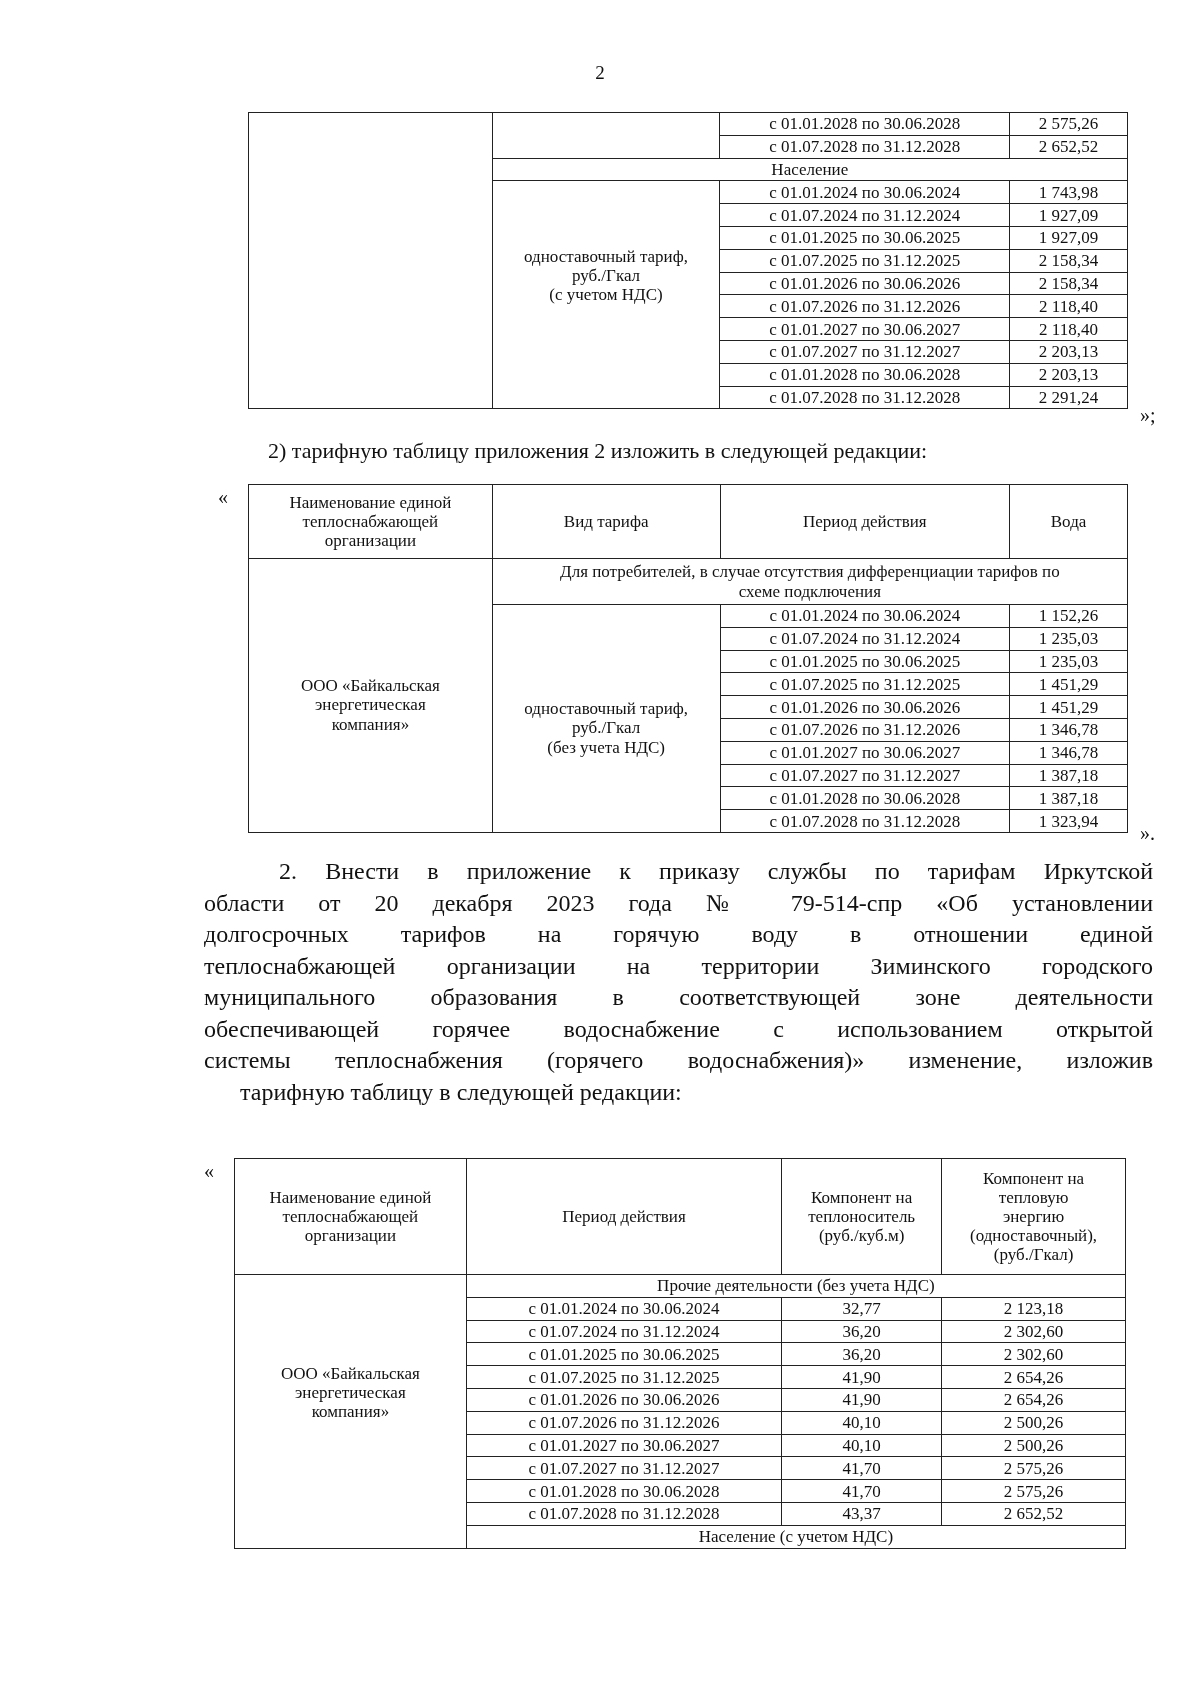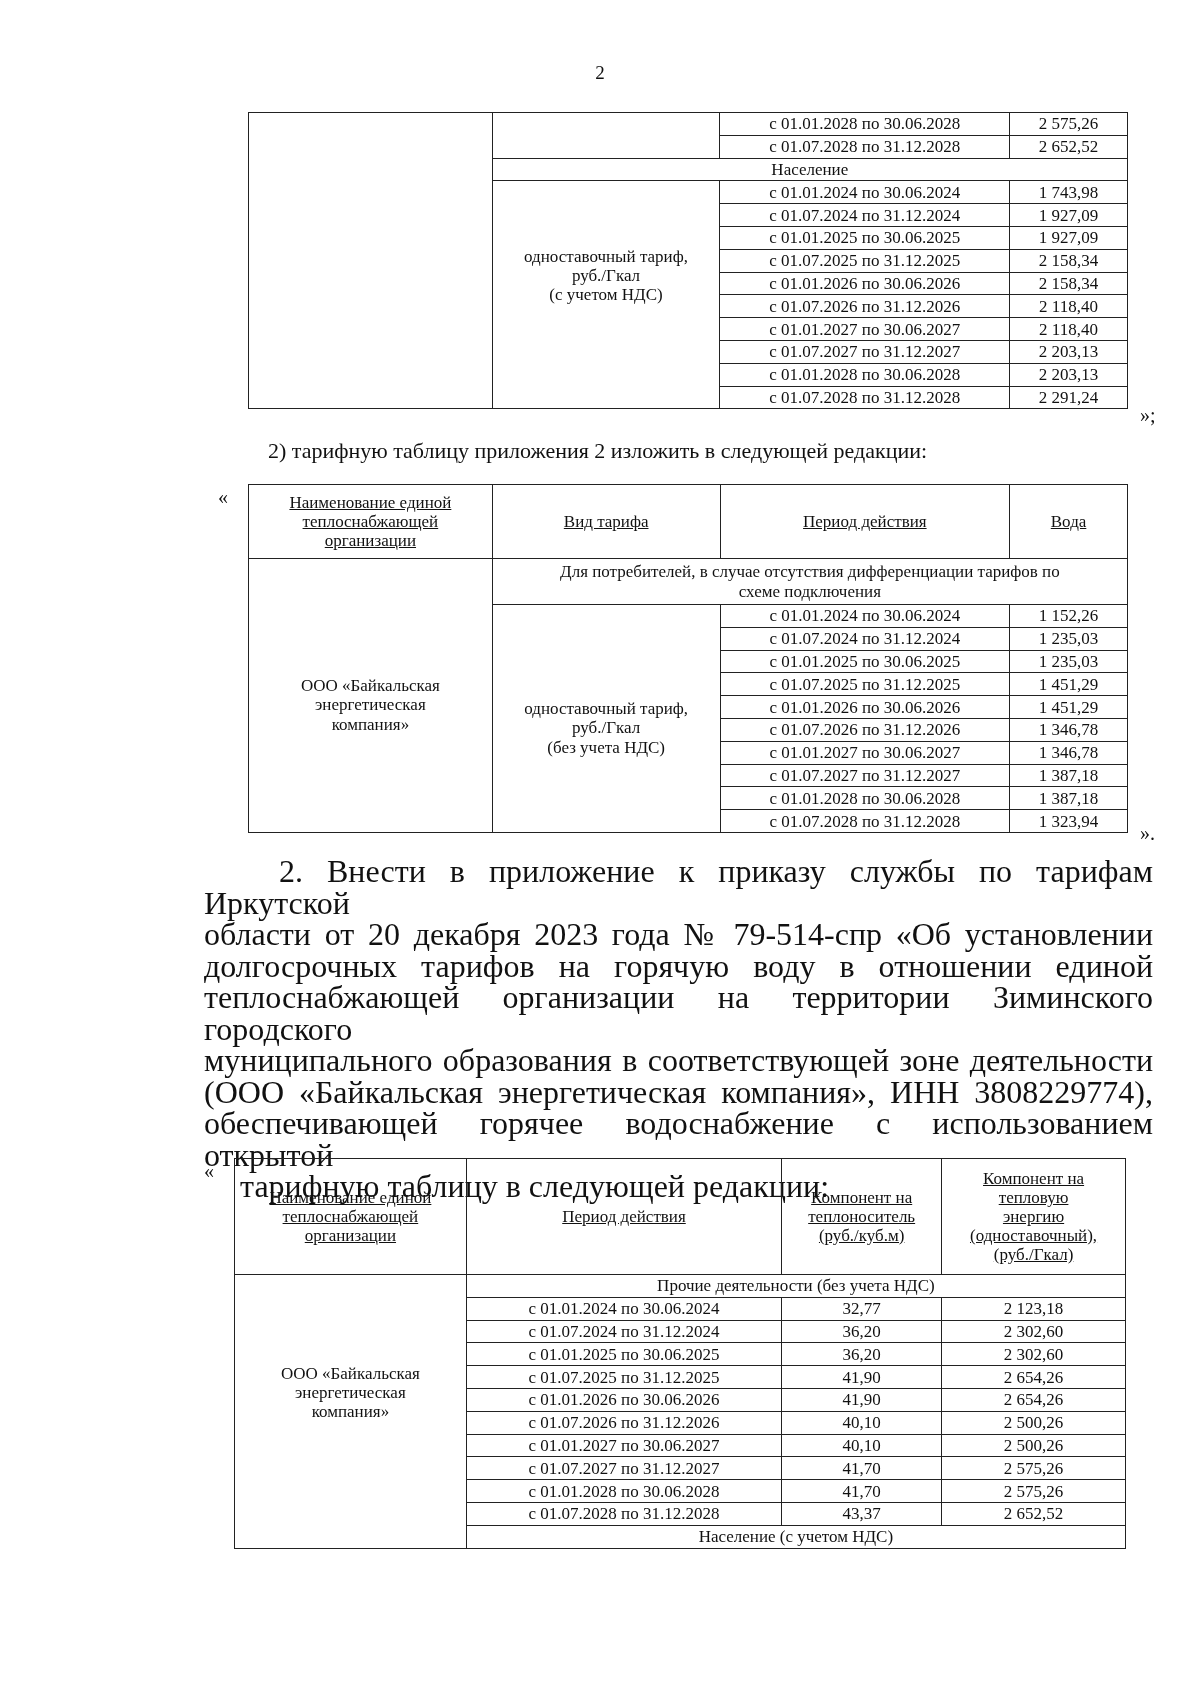--- a/index.html
+++ b/index.html
@@ -3,28 +3,28 @@
   <meta charset="utf-8">
   <style>
     html, body { margin: 0; padding: 0; background: #ffffff; }
     body { width: 1200px; height: 1697px; position: relative; overflow: hidden;
            font-family: "Liberation Serif", "DejaVu Serif", serif; color: #111; }
     .page-num { position: absolute; left: 0; width: 1200px; top: 62px; text-align: center; font-size: 19px; }
     table.t { position: absolute; border-collapse: collapse; font-size: 17px; line-height: 1.12; }
     table.t td { border: 1.5px solid #222; padding: 0 4px; text-align: center; vertical-align: middle; }
     .qm { position: absolute; font-size: 20px; }
     .heading { position: absolute; left: 268px; top: 438px; font-size: 22px; white-space: nowrap; }
-    .para { position: absolute; left: 204px; top: 856px; width: 949px; font-size: 32px; line-height: 31.5px; text-align: justify; }
+    .para { position: absolute; left: 204px; top: 856px; width: 949px; font-size: 24px; line-height: 31.5px; text-align: justify; }
     .para .line { display: block; text-align-last: justify; }
     .para .line.first { text-indent: 75px; }
     .para .line.last { text-align-last: left; margin-left: 36px; }
     #t1 { left: 248px; top: 112px; width: 880px; }
     #t2 { left: 248px; top: 484px; width: 880px; }
     #t3 { left: 234px; top: 1158px; width: 892px; }
-    .h { font-size: 17px; text-decoration: underline; }
+    .h { font-size: 17px; }
     .r td { height: 21.8px; }
   </style>
 </head>
 <body>
 
 <div class="page-num">2</div>
 
 <table class="t" id="t1">
   <colgroup>
       <col style="width:244px">
@@ -175,22 +175,22 @@
 </tbody>
   </table>
 <div class="qm" style="left:1140px; top:822px;">».</div>
 
 <div class="para">
   <span class="line first">2. Внести в приложение к приказу службы по тарифам Иркутской</span>
   <span class="line">области от 20 декабря 2023 года № 79-514-спр «Об установлении</span>
   <span class="line">долгосрочных тарифов на горячую воду в отношении единой</span>
   <span class="line">теплоснабжающей организации на территории Зиминского городского</span>
   <span class="line">муниципального образования в соответствующей зоне деятельности</span>
-  <span class="line">(ООО «Байкальская энергетическая компания», ИНН 3808229774),</span>
   <span class="line">обеспечивающей горячее водоснабжение с использованием открытой</span>
+  <span class="line">системы теплоснабжения (горячего водоснабжения)» изменение, изложив</span>
   <span class="line last">тарифную таблицу в следующей редакции:</span>
 </div>
 
 <div class="qm" style="left:204px; top:1160px;">«</div>
 <table class="t" id="t3">
   <colgroup>
       <col style="width:232px">
       <col style="width:316px">
       <col style="width:160px">
       <col style="width:184px">

